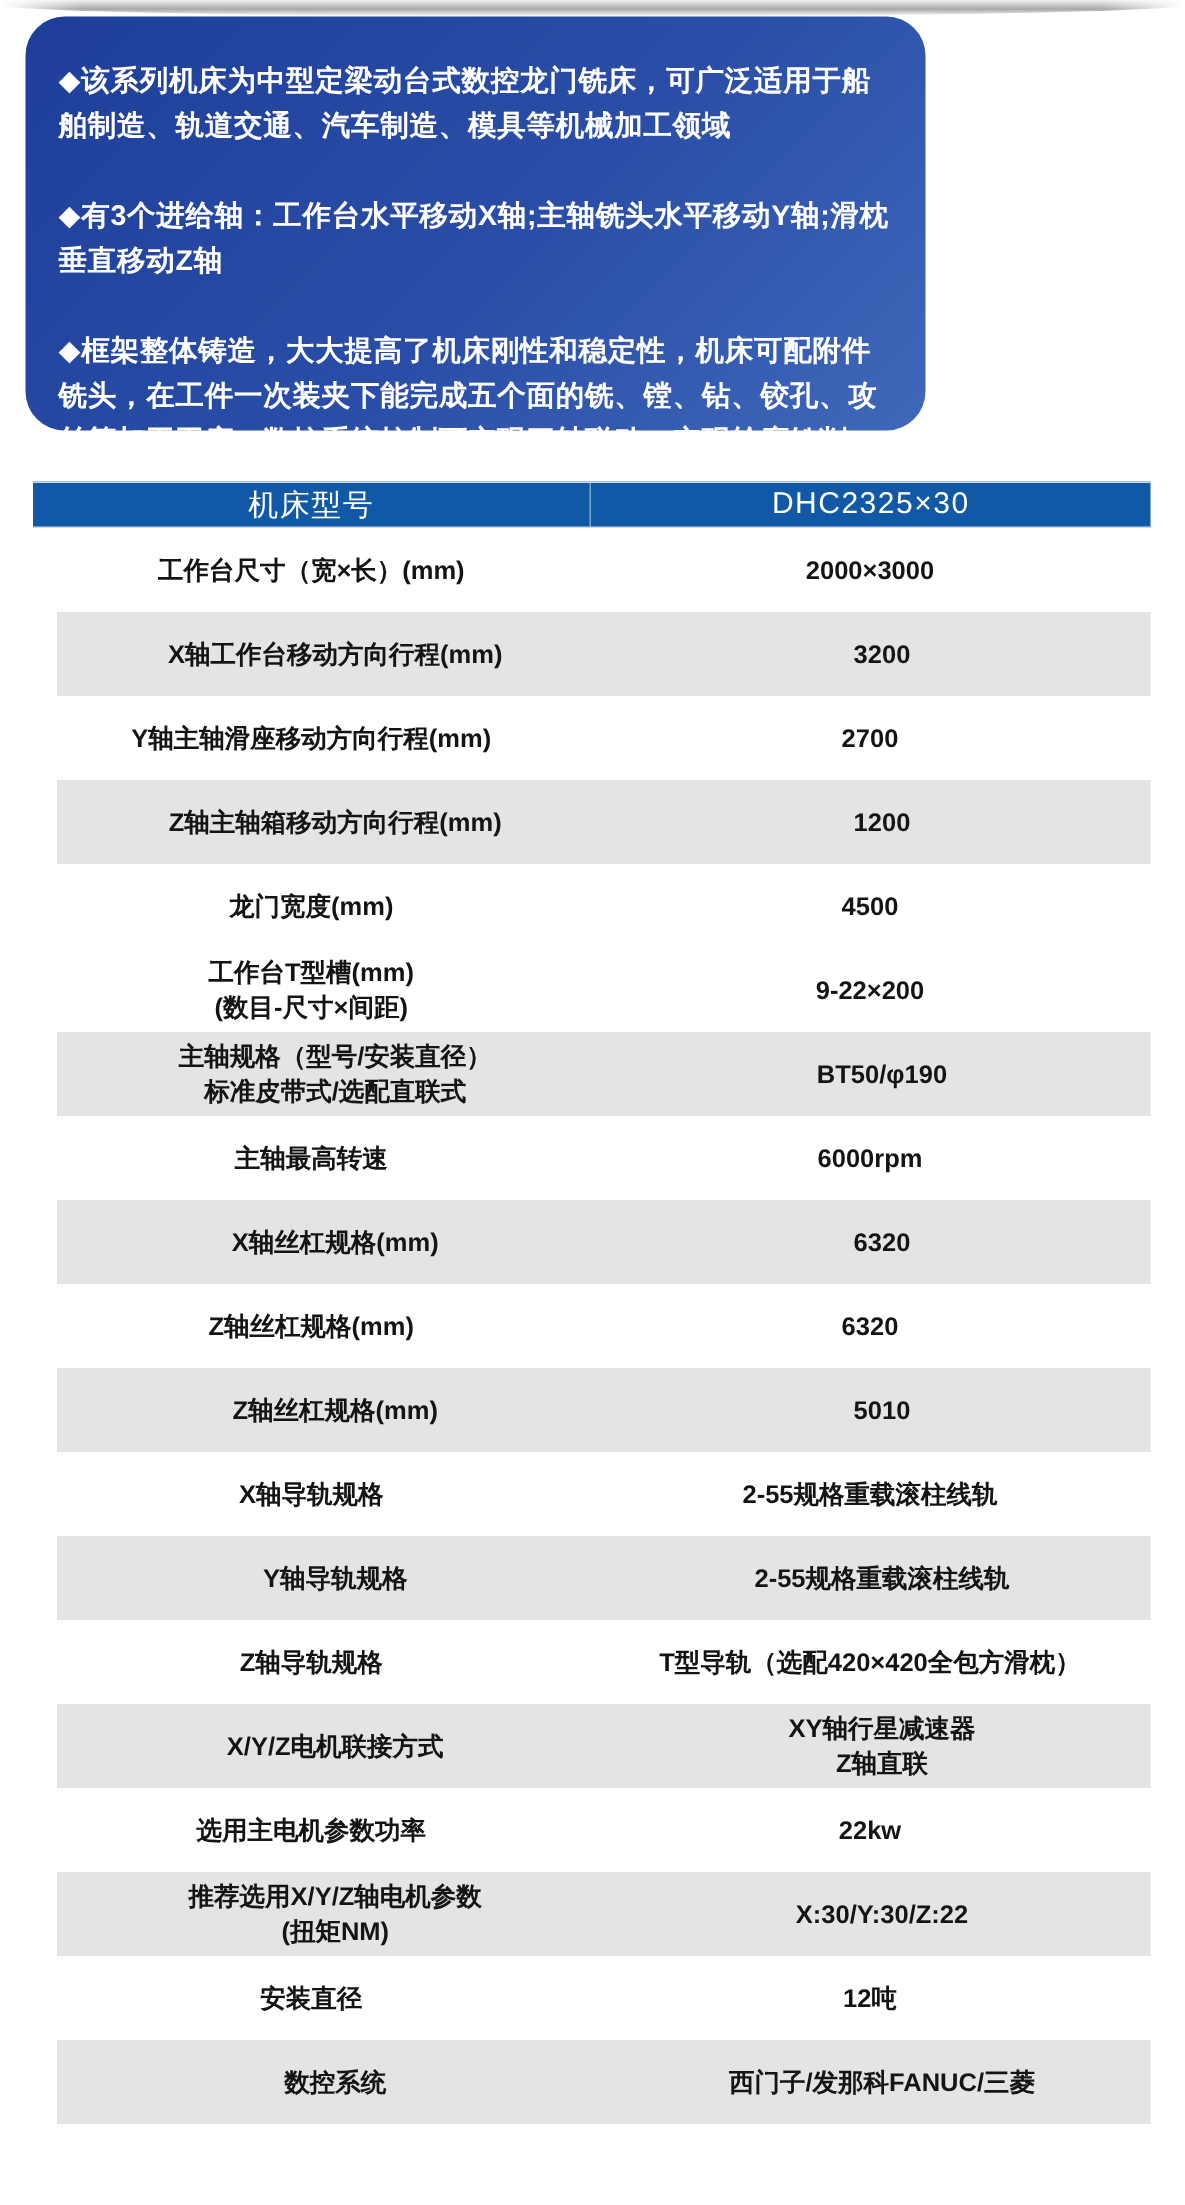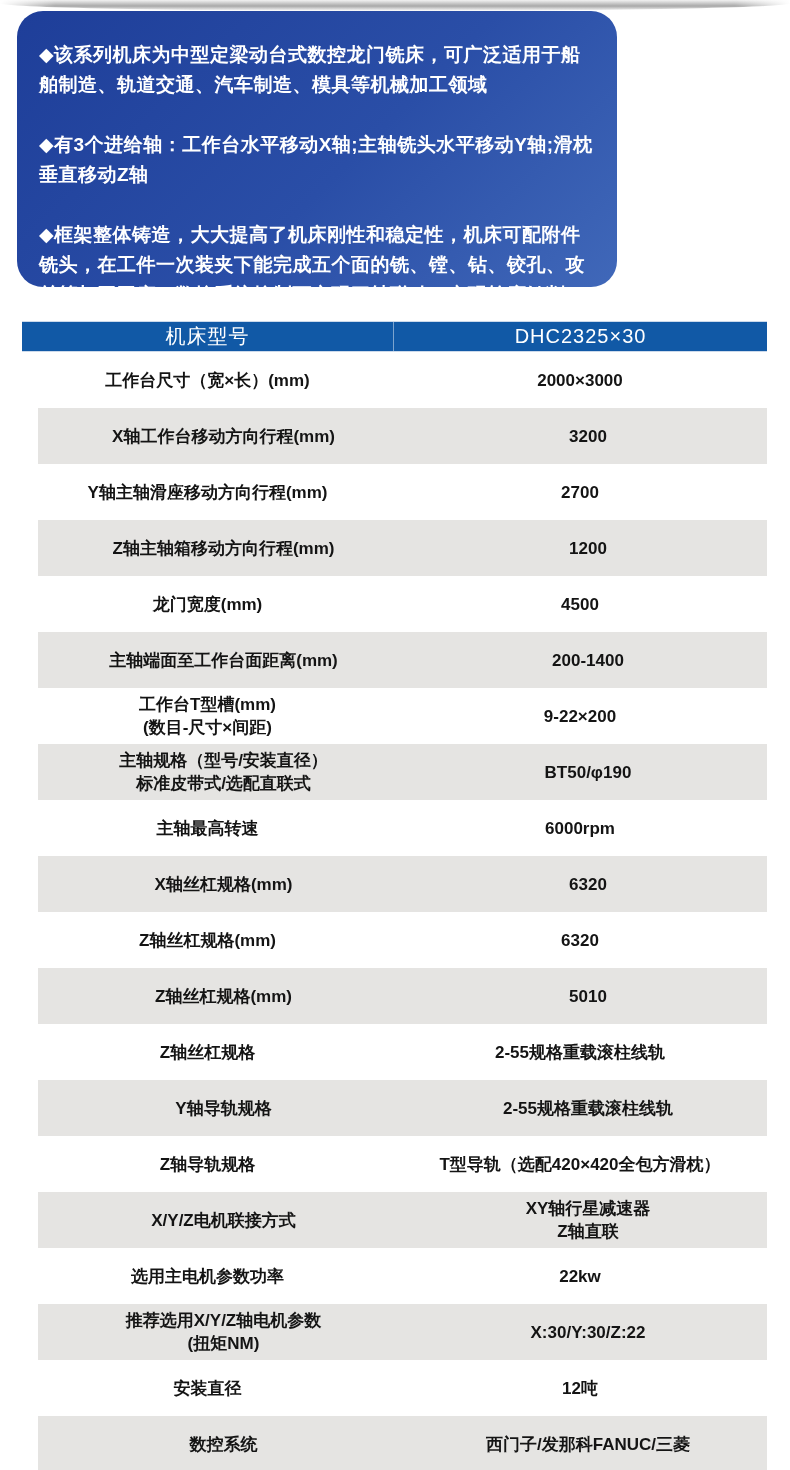--- a/index.html
+++ b/index.html
@@ -96,24 +96,20 @@
     <div class="cell value">2700</div>
   </div>
       <div class="spec-row alt">
     <div class="cell label">Z轴主轴箱移动方向行程(mm)</div>
     <div class="cell value">1200</div>
   </div>
       <div class="spec-row">
     <div class="cell label">龙门宽度(mm)</div>
     <div class="cell value">4500</div>
   </div>
-      <div class="spec-row alt">
-    <div class="cell label">主轴端面至工作台面距离(mm)</div>
-    <div class="cell value">200-1400</div>
-  </div>
       <div class="spec-row">
     <div class="cell label">工作台T型槽(mm)
 (数目-尺寸×间距)</div>
     <div class="cell value">9-22×200</div>
   </div>
       <div class="spec-row alt">
     <div class="cell label">主轴规格（型号/安装直径）
 标准皮带式/选配直联式</div>
     <div class="cell value">BT50/φ190</div>
   </div>
@@ -127,21 +123,21 @@
   </div>
       <div class="spec-row">
     <div class="cell label">Z轴丝杠规格(mm)</div>
     <div class="cell value">6320</div>
   </div>
       <div class="spec-row alt">
     <div class="cell label">Z轴丝杠规格(mm)</div>
     <div class="cell value">5010</div>
   </div>
       <div class="spec-row">
-    <div class="cell label">Z轴丝杠规格</div>
+    <div class="cell label">X轴导轨规格</div>
     <div class="cell value">2-55规格重载滚柱线轨</div>
   </div>
       <div class="spec-row alt">
     <div class="cell label">Y轴导轨规格</div>
     <div class="cell value">2-55规格重载滚柱线轨</div>
   </div>
       <div class="spec-row">
     <div class="cell label">Z轴导轨规格</div>
     <div class="cell value">T型导轨（选配420×420全包方滑枕）</div>
   </div>

